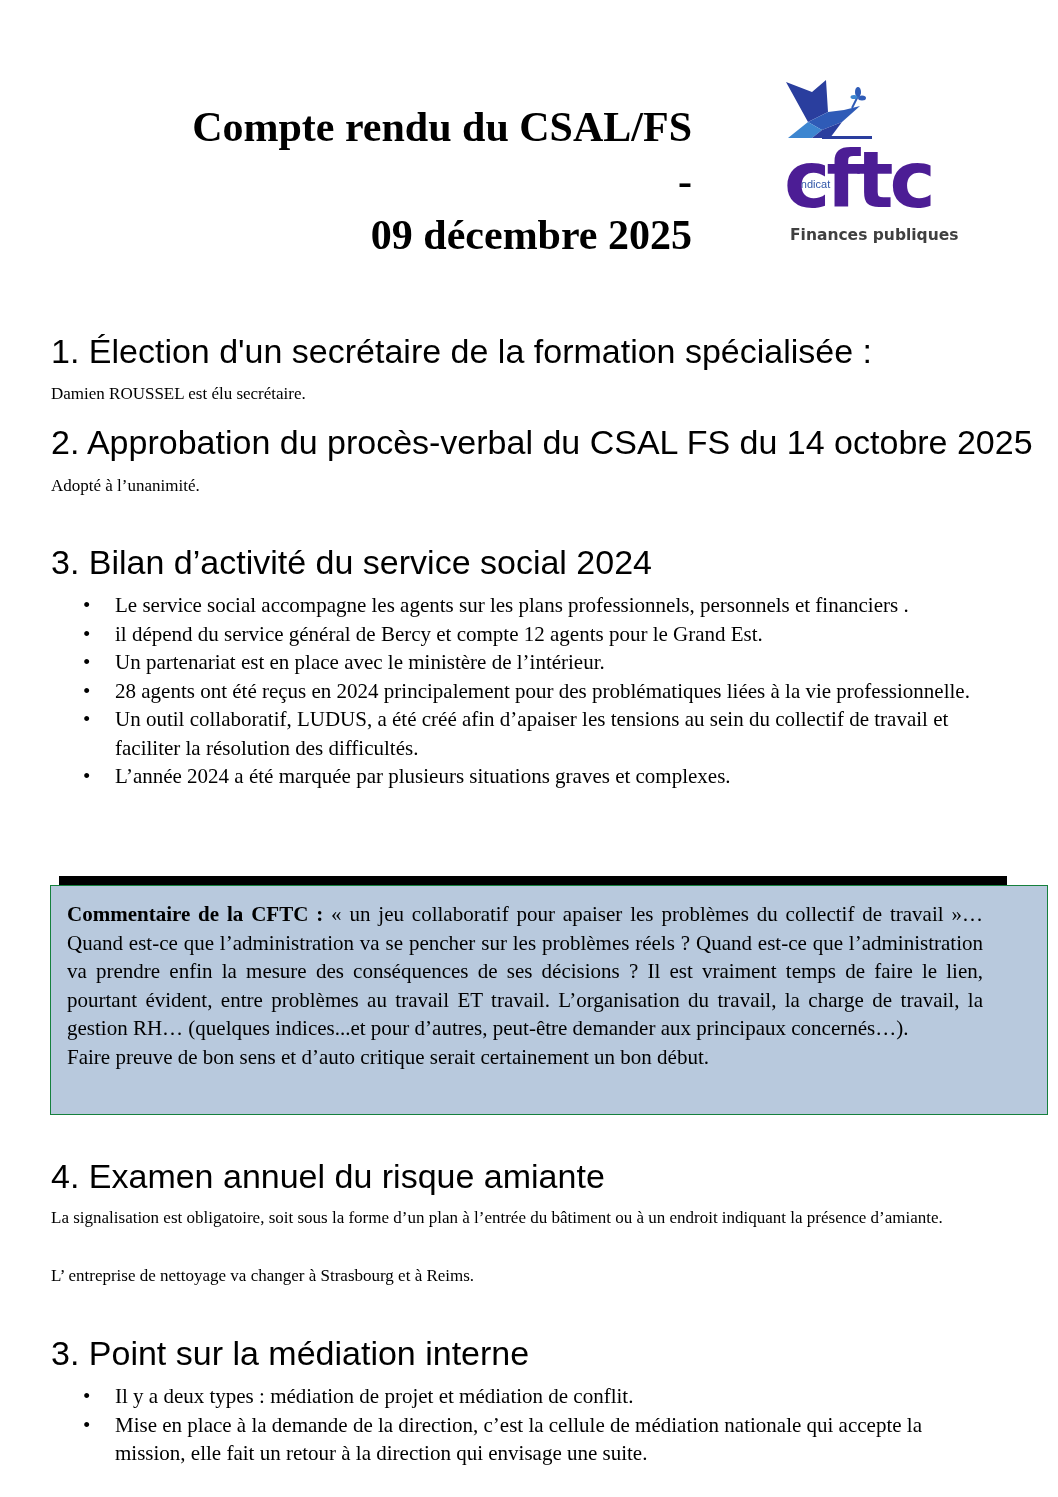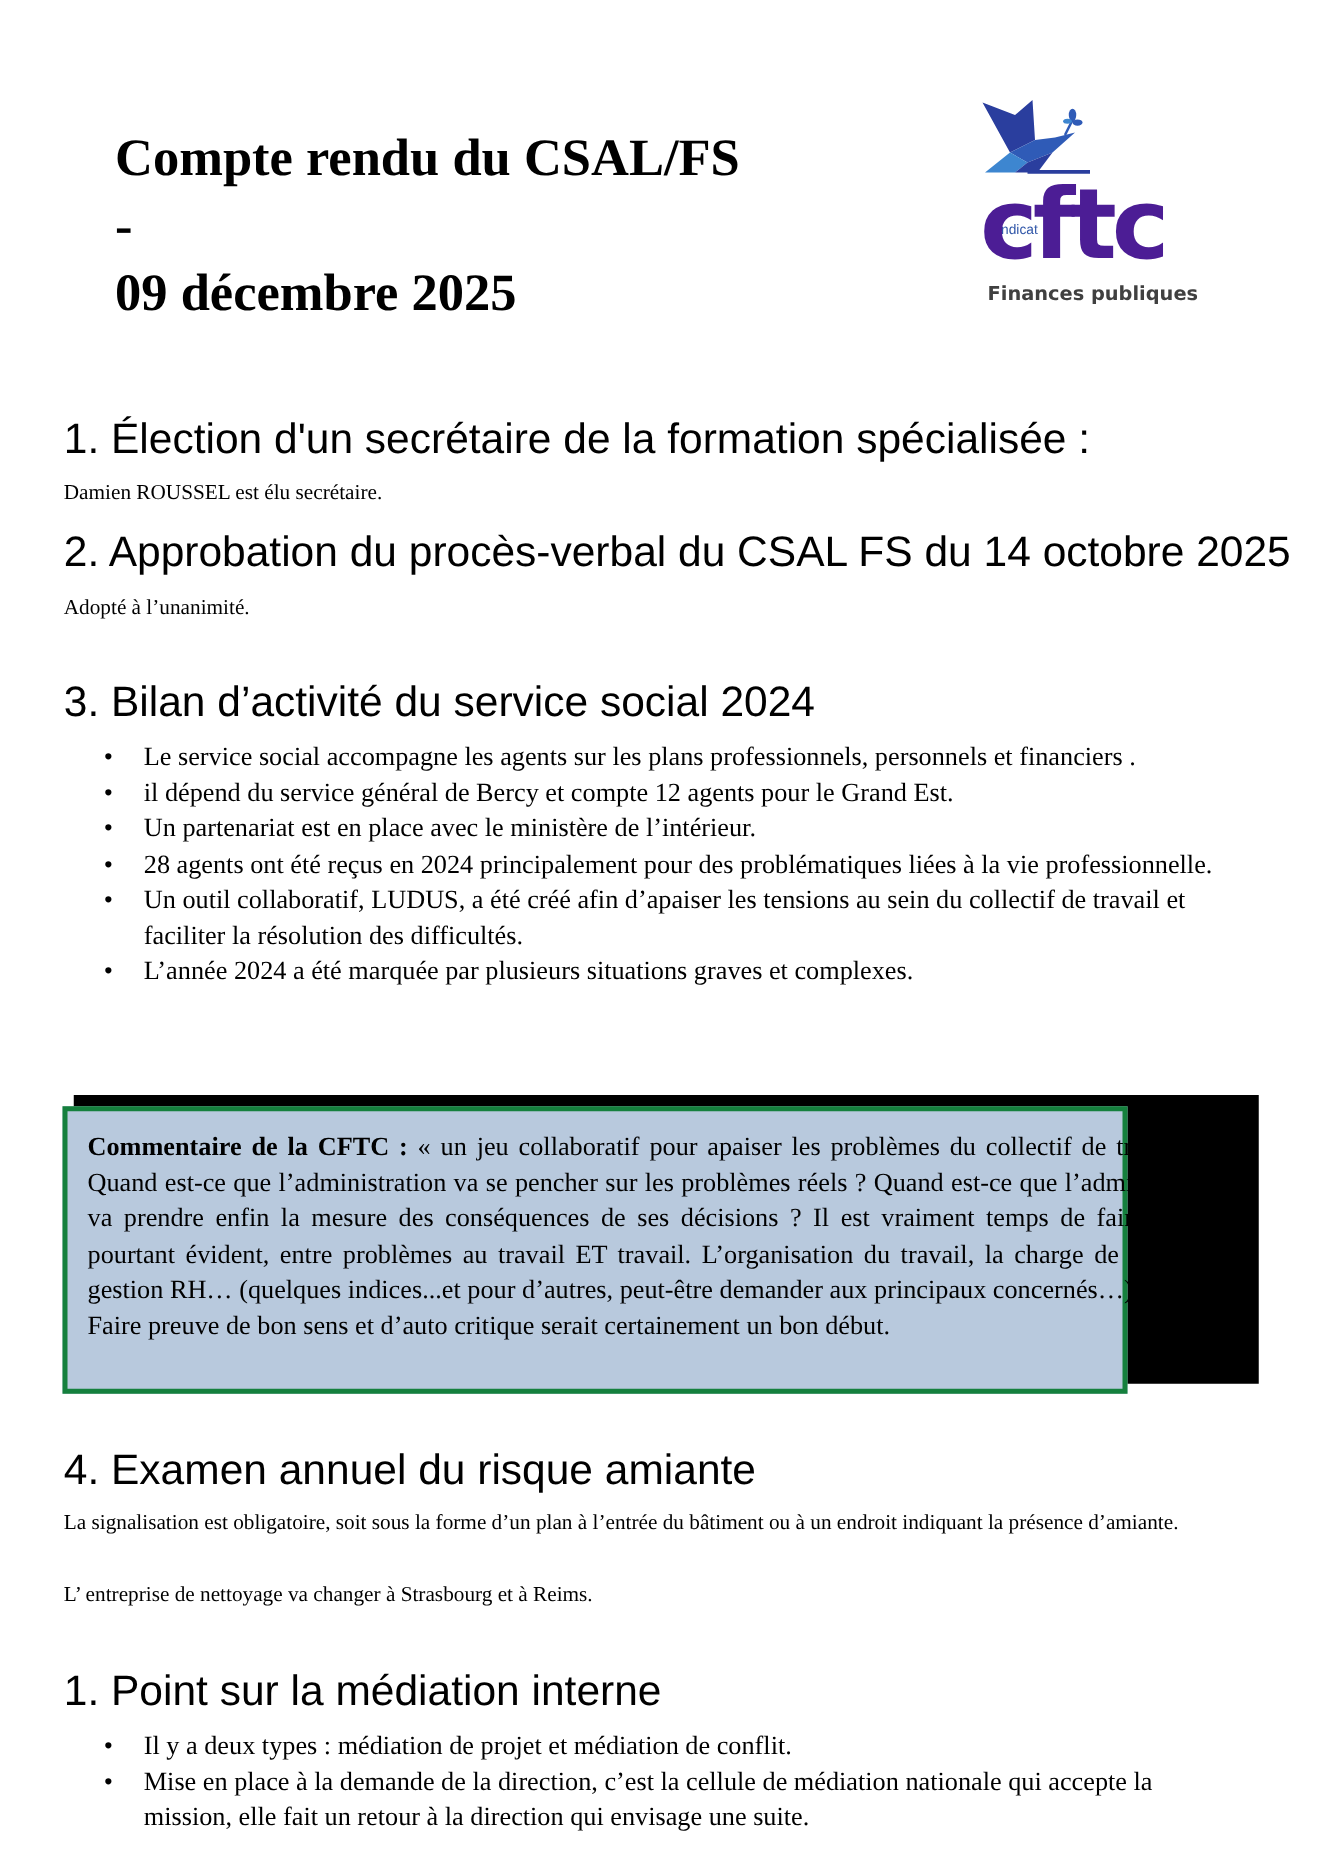--- a/index.html
+++ b/index.html
@@ -20,21 +20,21 @@
       left: 0; top: 0;
       width: 1058px;
       height: 1497px;
     }
     
     .doc-title {
       position: absolute;
       left: 92px;
       top: 100px;
       width: 600px;
-      text-align: left;
+      text-align: right;
       font-family: "Liberation Serif", "DejaVu Serif", serif;
       font-weight: bold;
       font-size: 42px;
       line-height: 54px;
     }
     .doc-title div { margin: 0; }
     .logo {
       position: absolute;
       left: 782px;
       top: 78px;
@@ -116,24 +116,24 @@
       left: 59px;
       top: 876px;
       width: 948px;
       height: 231px;
       background: #000;
     }
     .comment-box {
       position: absolute;
       left: 50px;
       top: 885px;
-      width: 852px;
+      width: 998px;
       height: 230px;
       background: #b8c9dd;
-      border: 4px solid #15803d;
+      border: 1px solid #15803d;
       box-sizing: border-box;
       padding-left: 48px;
     }
     .comment-text {
       position: absolute;
       left: 16px;
       top: 14px;
       width: 916px;
       font-size: 21px;
       line-height: 28.5px;
@@ -196,19 +196,19 @@
     <div class="comment-text">
       <div><b>Commentaire de la CFTC :</b><span> « un jeu collaboratif pour apaiser les problèmes du collectif de travail »… Quand est-ce que l’administration va se pencher sur les problèmes réels ? Quand est-ce que l’administration va prendre enfin la mesure des conséquences de ses décisions ? Il est vraiment temps de faire le lien, pourtant évident, entre problèmes au travail ET travail. L’organisation du travail, la charge de travail, la gestion RH… (quelques indices...et pour d’autres, peut-être demander aux principaux concernés…).</span></div>
       <div class="last">Faire preuve de bon sens et d’auto critique serait certainement un bon début.</div>
     </div>
   </div>
 
   <div class="h" style="top:1160px;">4. Examen annuel du risque amiante</div>
   <div class="p" style="top:1262px;">L’ entreprise de nettoyage va changer à Strasbourg et à Reims.</div>
   <div class="p" style="top:1204px;">La signalisation est obligatoire, soit sous la forme d’un plan à l’entrée du bâtiment ou à un endroit indiquant la présence d’amiante.</div>
 
-  <div class="h" style="top:1337px;">1. Point sur la médiation interne</div>
+  <div class="h" style="top:1337px;">3. Point sur la médiation interne</div>
   <ul class="bullets" style="top:1382px;">
     <li><span class="bullet">•</span><span>Il y a deux types : médiation de projet et médiation de conflit.</span></li>
     <li><span class="bullet">•</span><span>Mise en place à la demande de la direction, c’est la cellule de médiation nationale qui accepte la mission, elle fait un retour à la direction qui envisage une suite.</span></li>
   </ul>
 
 </div>
 
 </body></html>

